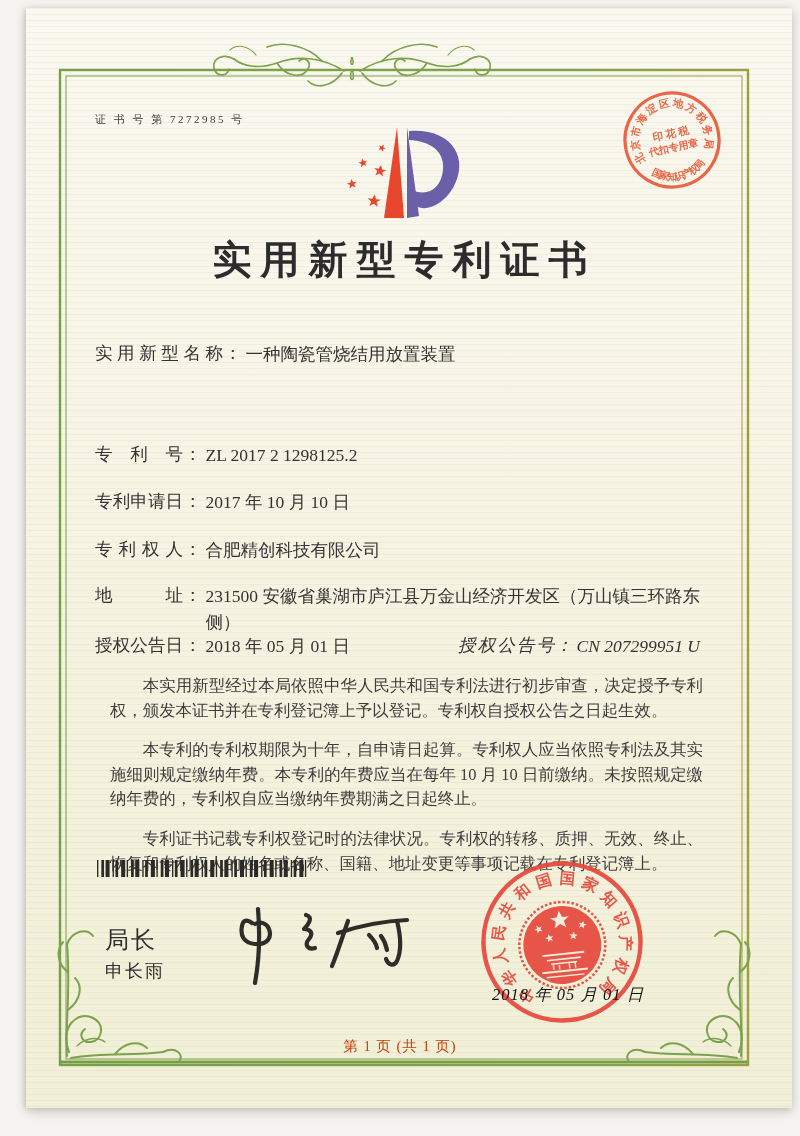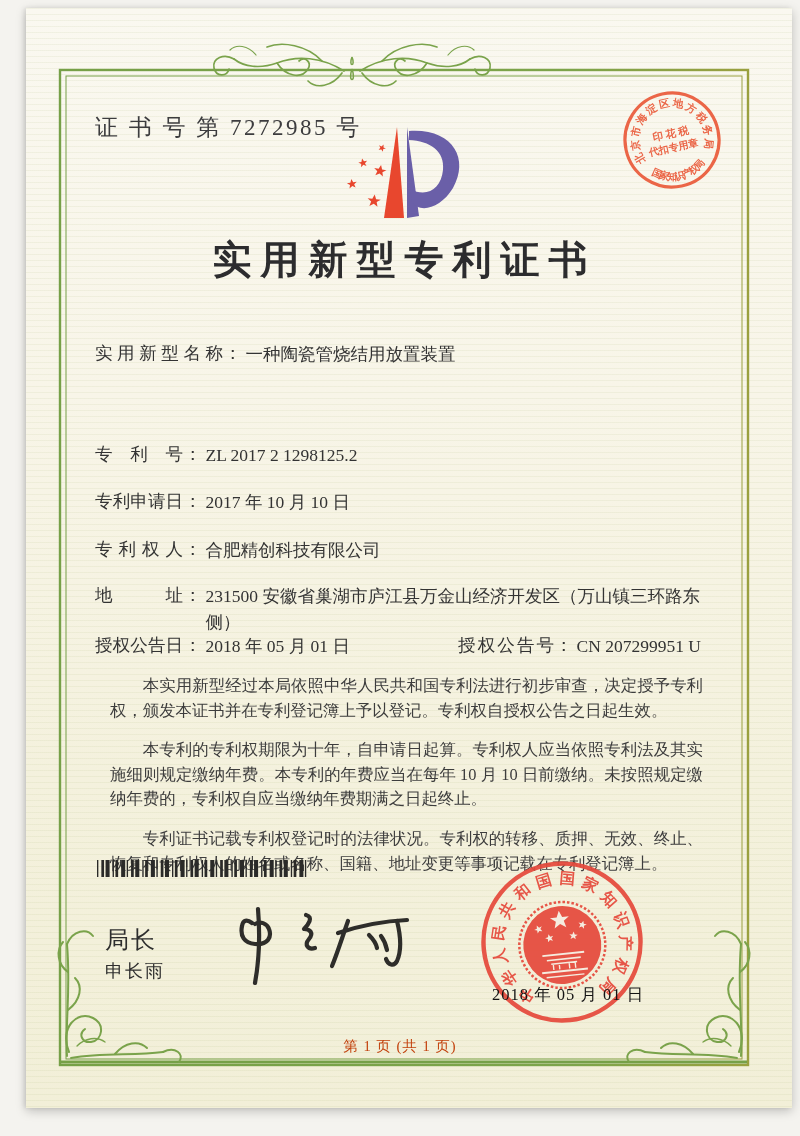--- a/index.html
+++ b/index.html
@@ -6,37 +6,37 @@
   .page{position:relative;width:800px;height:1136px;margin:0 auto;overflow:hidden;
         font-family:"Liberation Serif","DejaVu Serif",serif;background:#f4f3ef;}
   .paper{position:absolute;left:26px;top:8px;width:766px;height:1100px;
          background:linear-gradient(180deg,#faf8f0 0%,#f8f5e8 35%,#f4f1dd 70%,#f2efd8 100%);
          box-shadow:0 3px 10px rgba(0,0,0,.22), -2px 0 4px rgba(0,0,0,.08);}
   .waves{position:absolute;left:26px;top:8px;width:766px;height:1100px;
          background:repeating-linear-gradient(180deg,rgba(168,182,118,.14) 0 1px,rgba(255,255,255,0) 1px 6px);
          opacity:.8;}
   .abs{position:absolute;}
   svg{display:block;}
-  .cert-number{left:95px;top:112px;font-size:23px;color:#3c3c3e;letter-spacing:2.5px;}
+  .cert-number{left:95px;top:112px;font-size:11px;color:#3c3c3e;letter-spacing:2.5px;}
   .title{left:0;top:233px;width:800px;text-align:center;font-size:39px;font-weight:700;
          color:#2c2c2e;letter-spacing:9px;text-indent:9px;}
   .field-row{left:95px;font-size:17.5px;color:#333;white-space:nowrap;}
   .flabel{display:inline-block;text-align:justify;text-align-last:justify;vertical-align:top;color:#333;}
   .flabel.wide{width:128px;}
   .flabel.std{width:88px;}
   .fcolon{display:inline-block;vertical-align:top;padding:0 4px 0 1px;}
   .fvalue{display:inline-block;vertical-align:top;white-space:normal;max-width:505px;line-height:26px;}
   .paras{left:95px;top:659px;width:623px;font-size:16.4px;line-height:24.6px;color:#3d3d3d;
          text-align:justify;}
   .paras p{margin:15px;text-indent:2em;}
   .director-title{left:105px;top:924px;font-size:24px;color:#2e2e2e;letter-spacing:2px;}
   .director-name{left:105px;top:959px;font-size:18px;color:#2e2e2e;letter-spacing:2px;}
   .seal-date{left:492px;top:984px;font-size:16.5px;color:#141414;letter-spacing:1px;z-index:6;}
   .footer{left:0;top:1037px;width:800px;text-align:center;font-size:14.5px;color:#c2410c;letter-spacing:1px;}
-  .nowrap{white-space:nowrap;}
+  .nowrap{white-space:nowrap;font-style:italic;}
 </style>
 </head>
 <body>
 
 <div class="page">
 
   <div class="paper"></div>
   <div class="waves"></div>
 
   <svg class="abs" width="800" height="1136" viewBox="0 0 800 1136" style="left:0;top:0;pointer-events:none">

